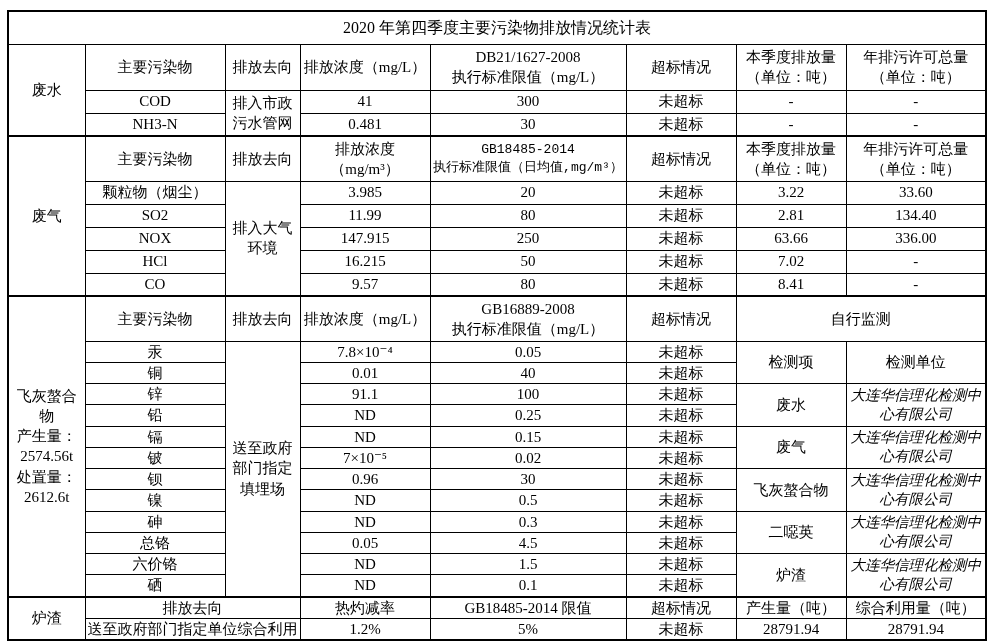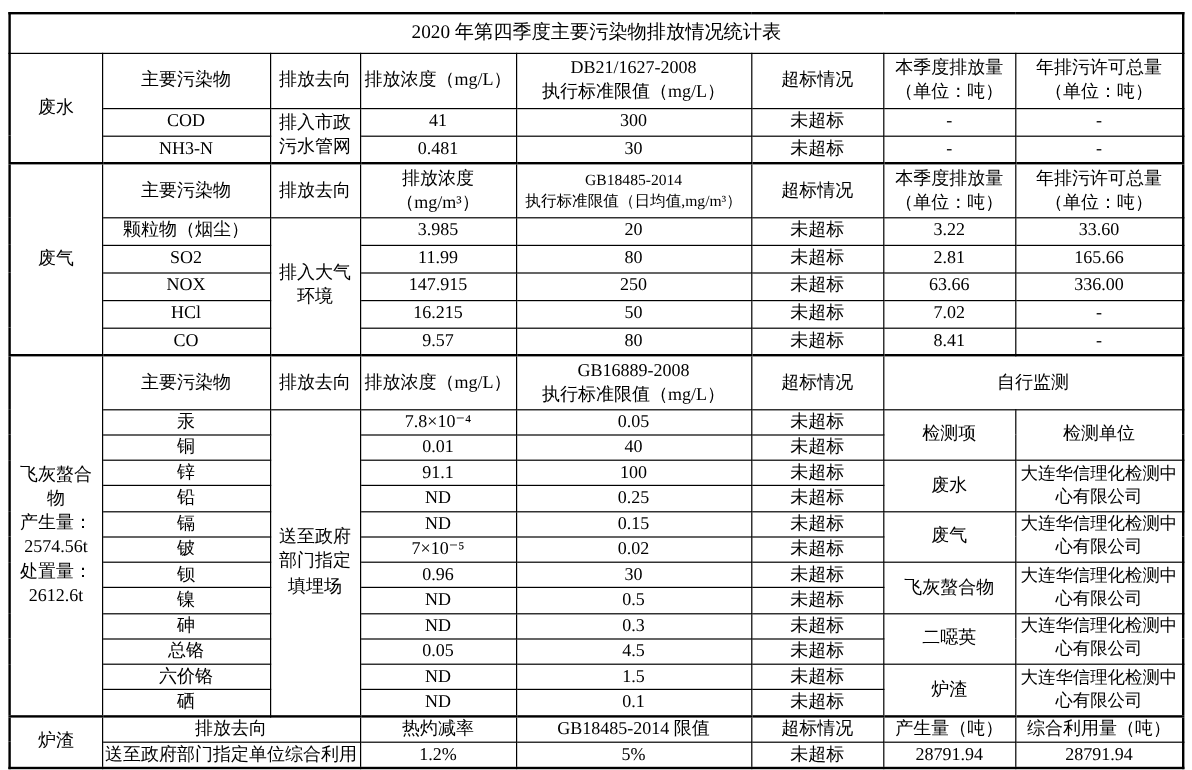--- a/index.html
+++ b/index.html
@@ -4,22 +4,22 @@
 <style>
   html,body{margin:0;padding:0;background:#fff;color:#000;
     font-family:"Liberation Serif","DejaVu Serif",serif;}
   body{width:993px;height:642px;overflow:hidden;}
   .wrap{padding:10px 8px 0 7px;}
   table{border-collapse:collapse;table-layout:fixed;width:978px;border:2px solid #000;}
   td{border:1px solid #000;text-align:center;vertical-align:middle;
      font-size:15px;line-height:1.35;white-space:pre-line;padding:0 2px;overflow:hidden;}
   tr.sec > td{border-top:2px solid #000;}
   td.title{font-size:16px;font-weight:normal;}
-  td.small{font-size:13px;}
-  td.co{font-size:14.5px;line-height:1.3;}
+  td.small{font-size:13px;font-family:Liberation Mono, monospace;}
+  td.co{font-size:14.5px;line-height:1.3;font-style:italic;}
   tr.h33{height:33px;} tr.h46{height:46px;} tr.h45{height:45px;}
   tr.h23{height:23px;} tr.h21{height:21px;}
 </style>
 </head>
 <body>
 
 <div class="wrap">
 <table>
   <colgroup>
     <col style="width:77px">
@@ -92,21 +92,21 @@
     <td>未超标</td>
     <td>3.22</td>
     <td>33.60</td>
   </tr>
   <tr class="h23">
     <td>SO2</td>
     <td>11.99</td>
     <td>80</td>
     <td>未超标</td>
     <td>2.81</td>
-    <td>165.66</td>
+    <td>134.40</td>
   </tr>
   <tr class="h23">
     <td>NOX</td>
     <td>147.915</td>
     <td>250</td>
     <td>未超标</td>
     <td>63.66</td>
     <td>336.00</td>
   </tr>
   <tr class="h23">

